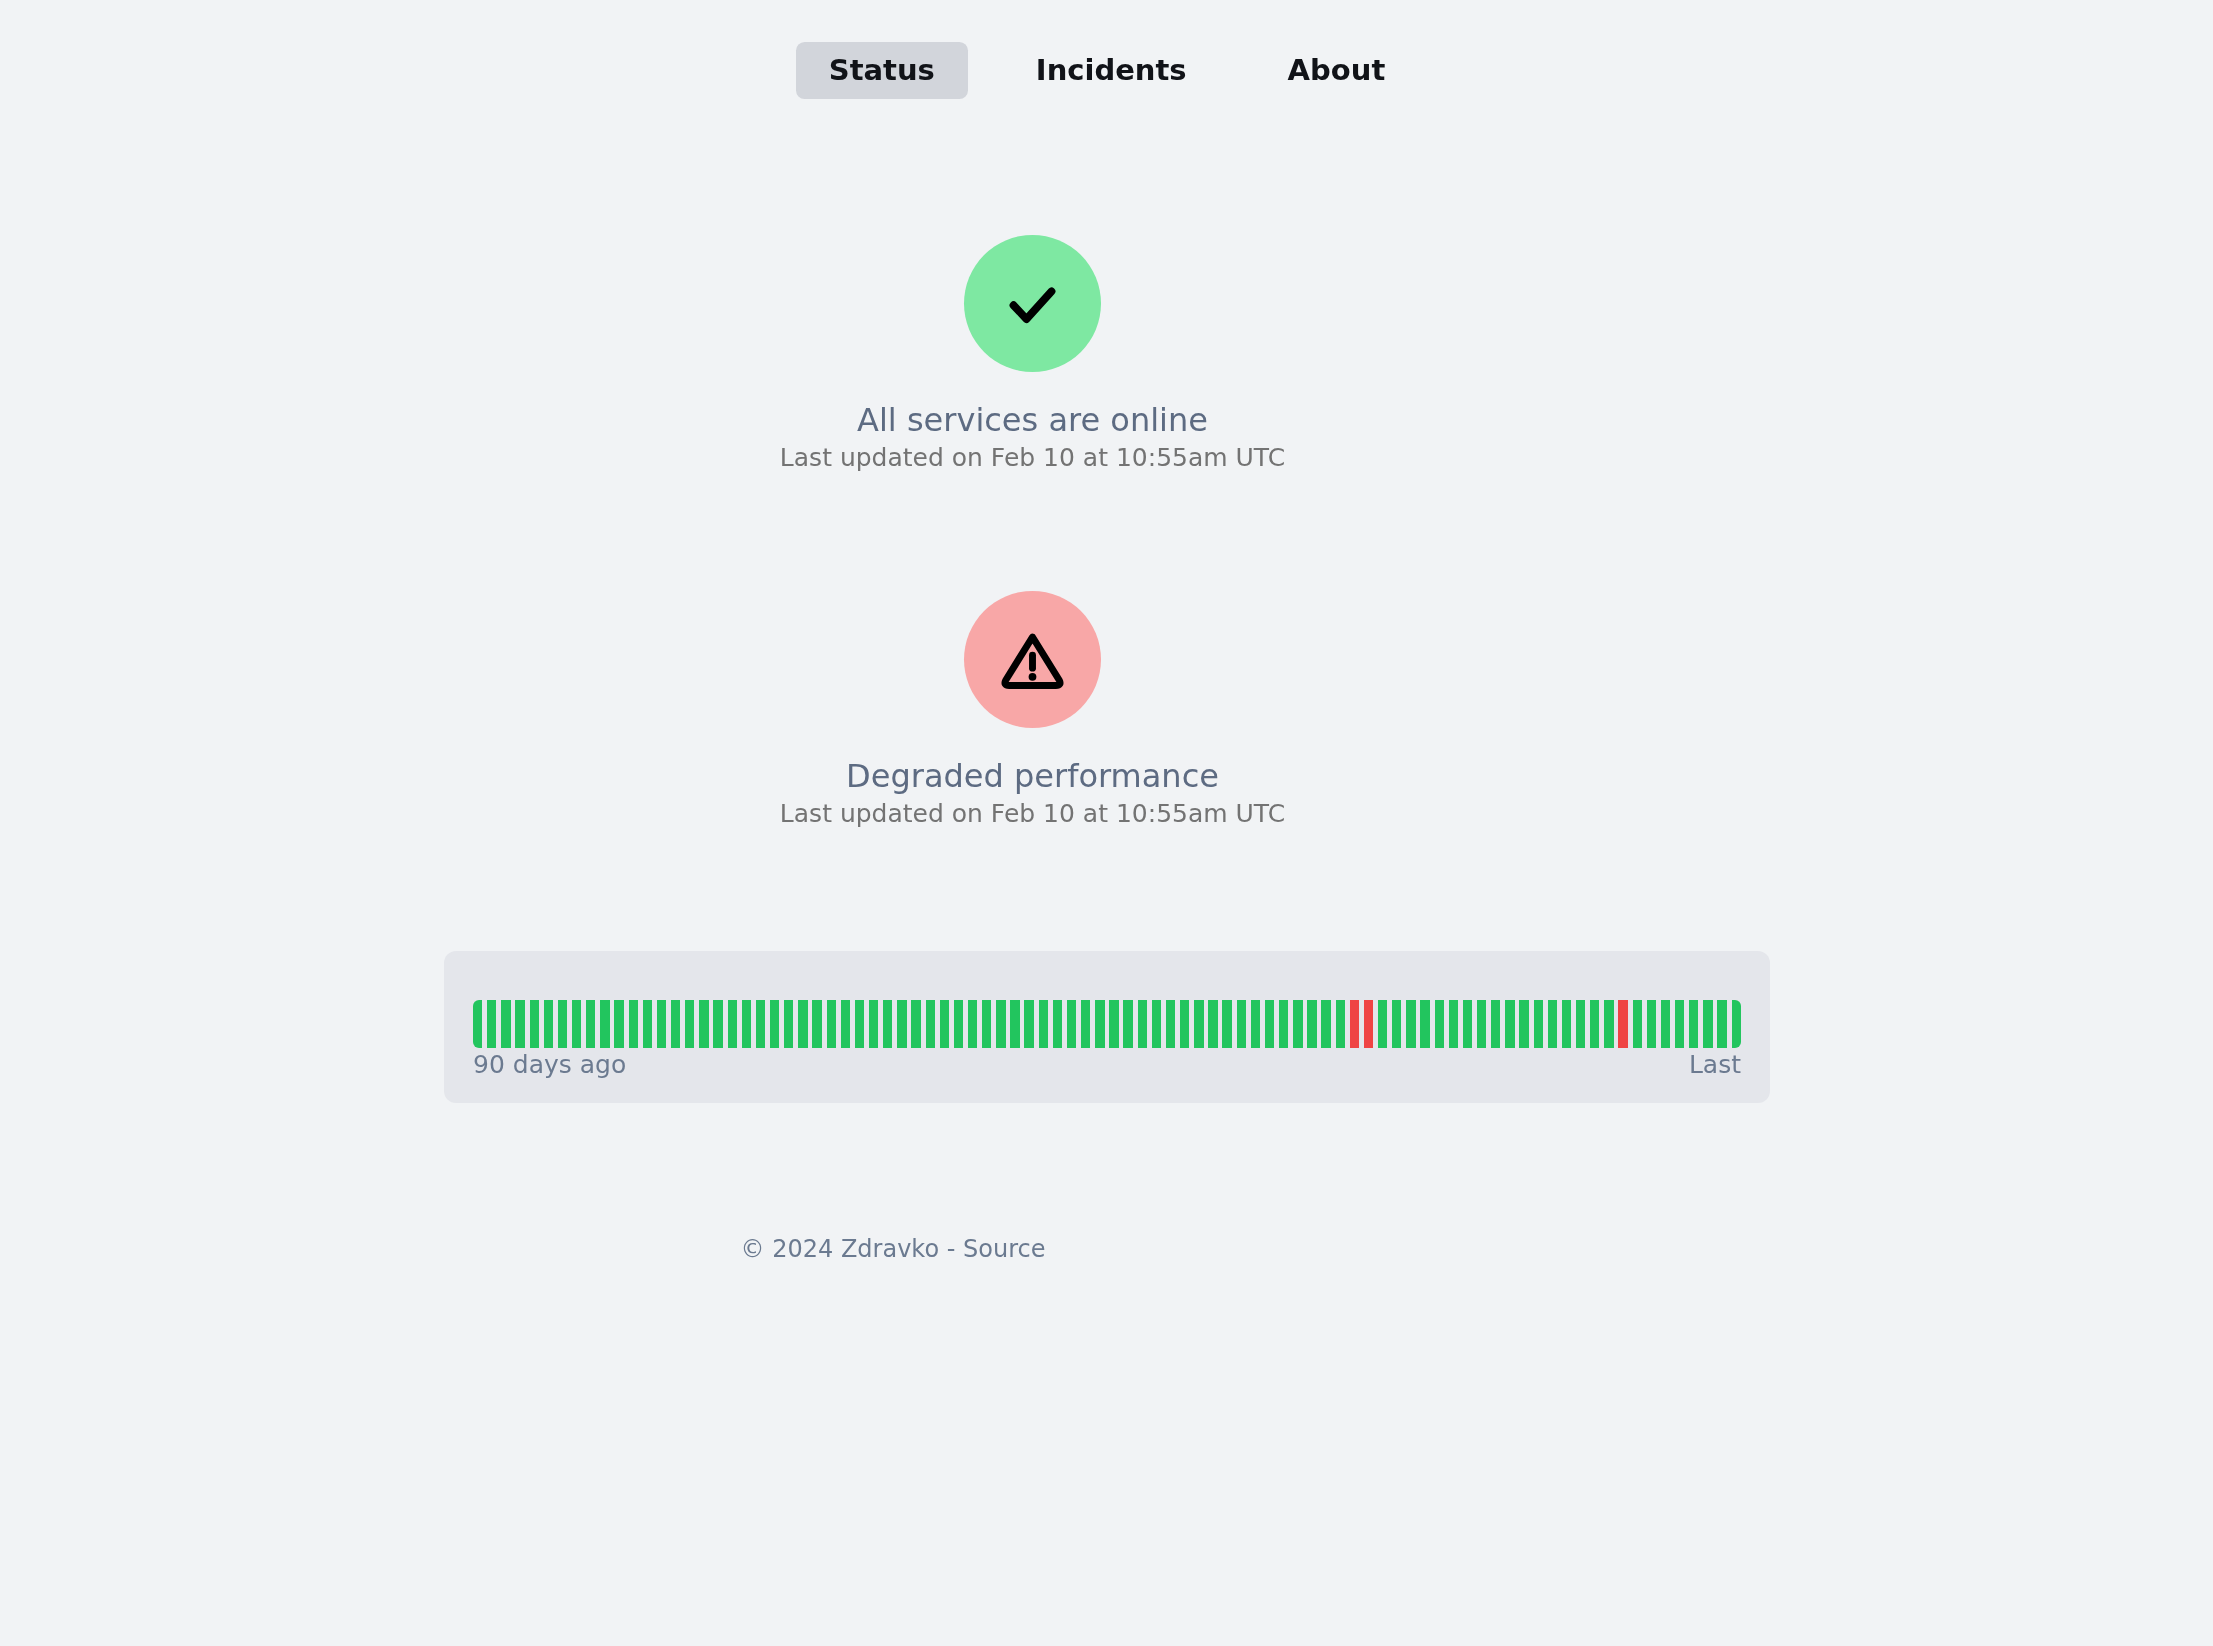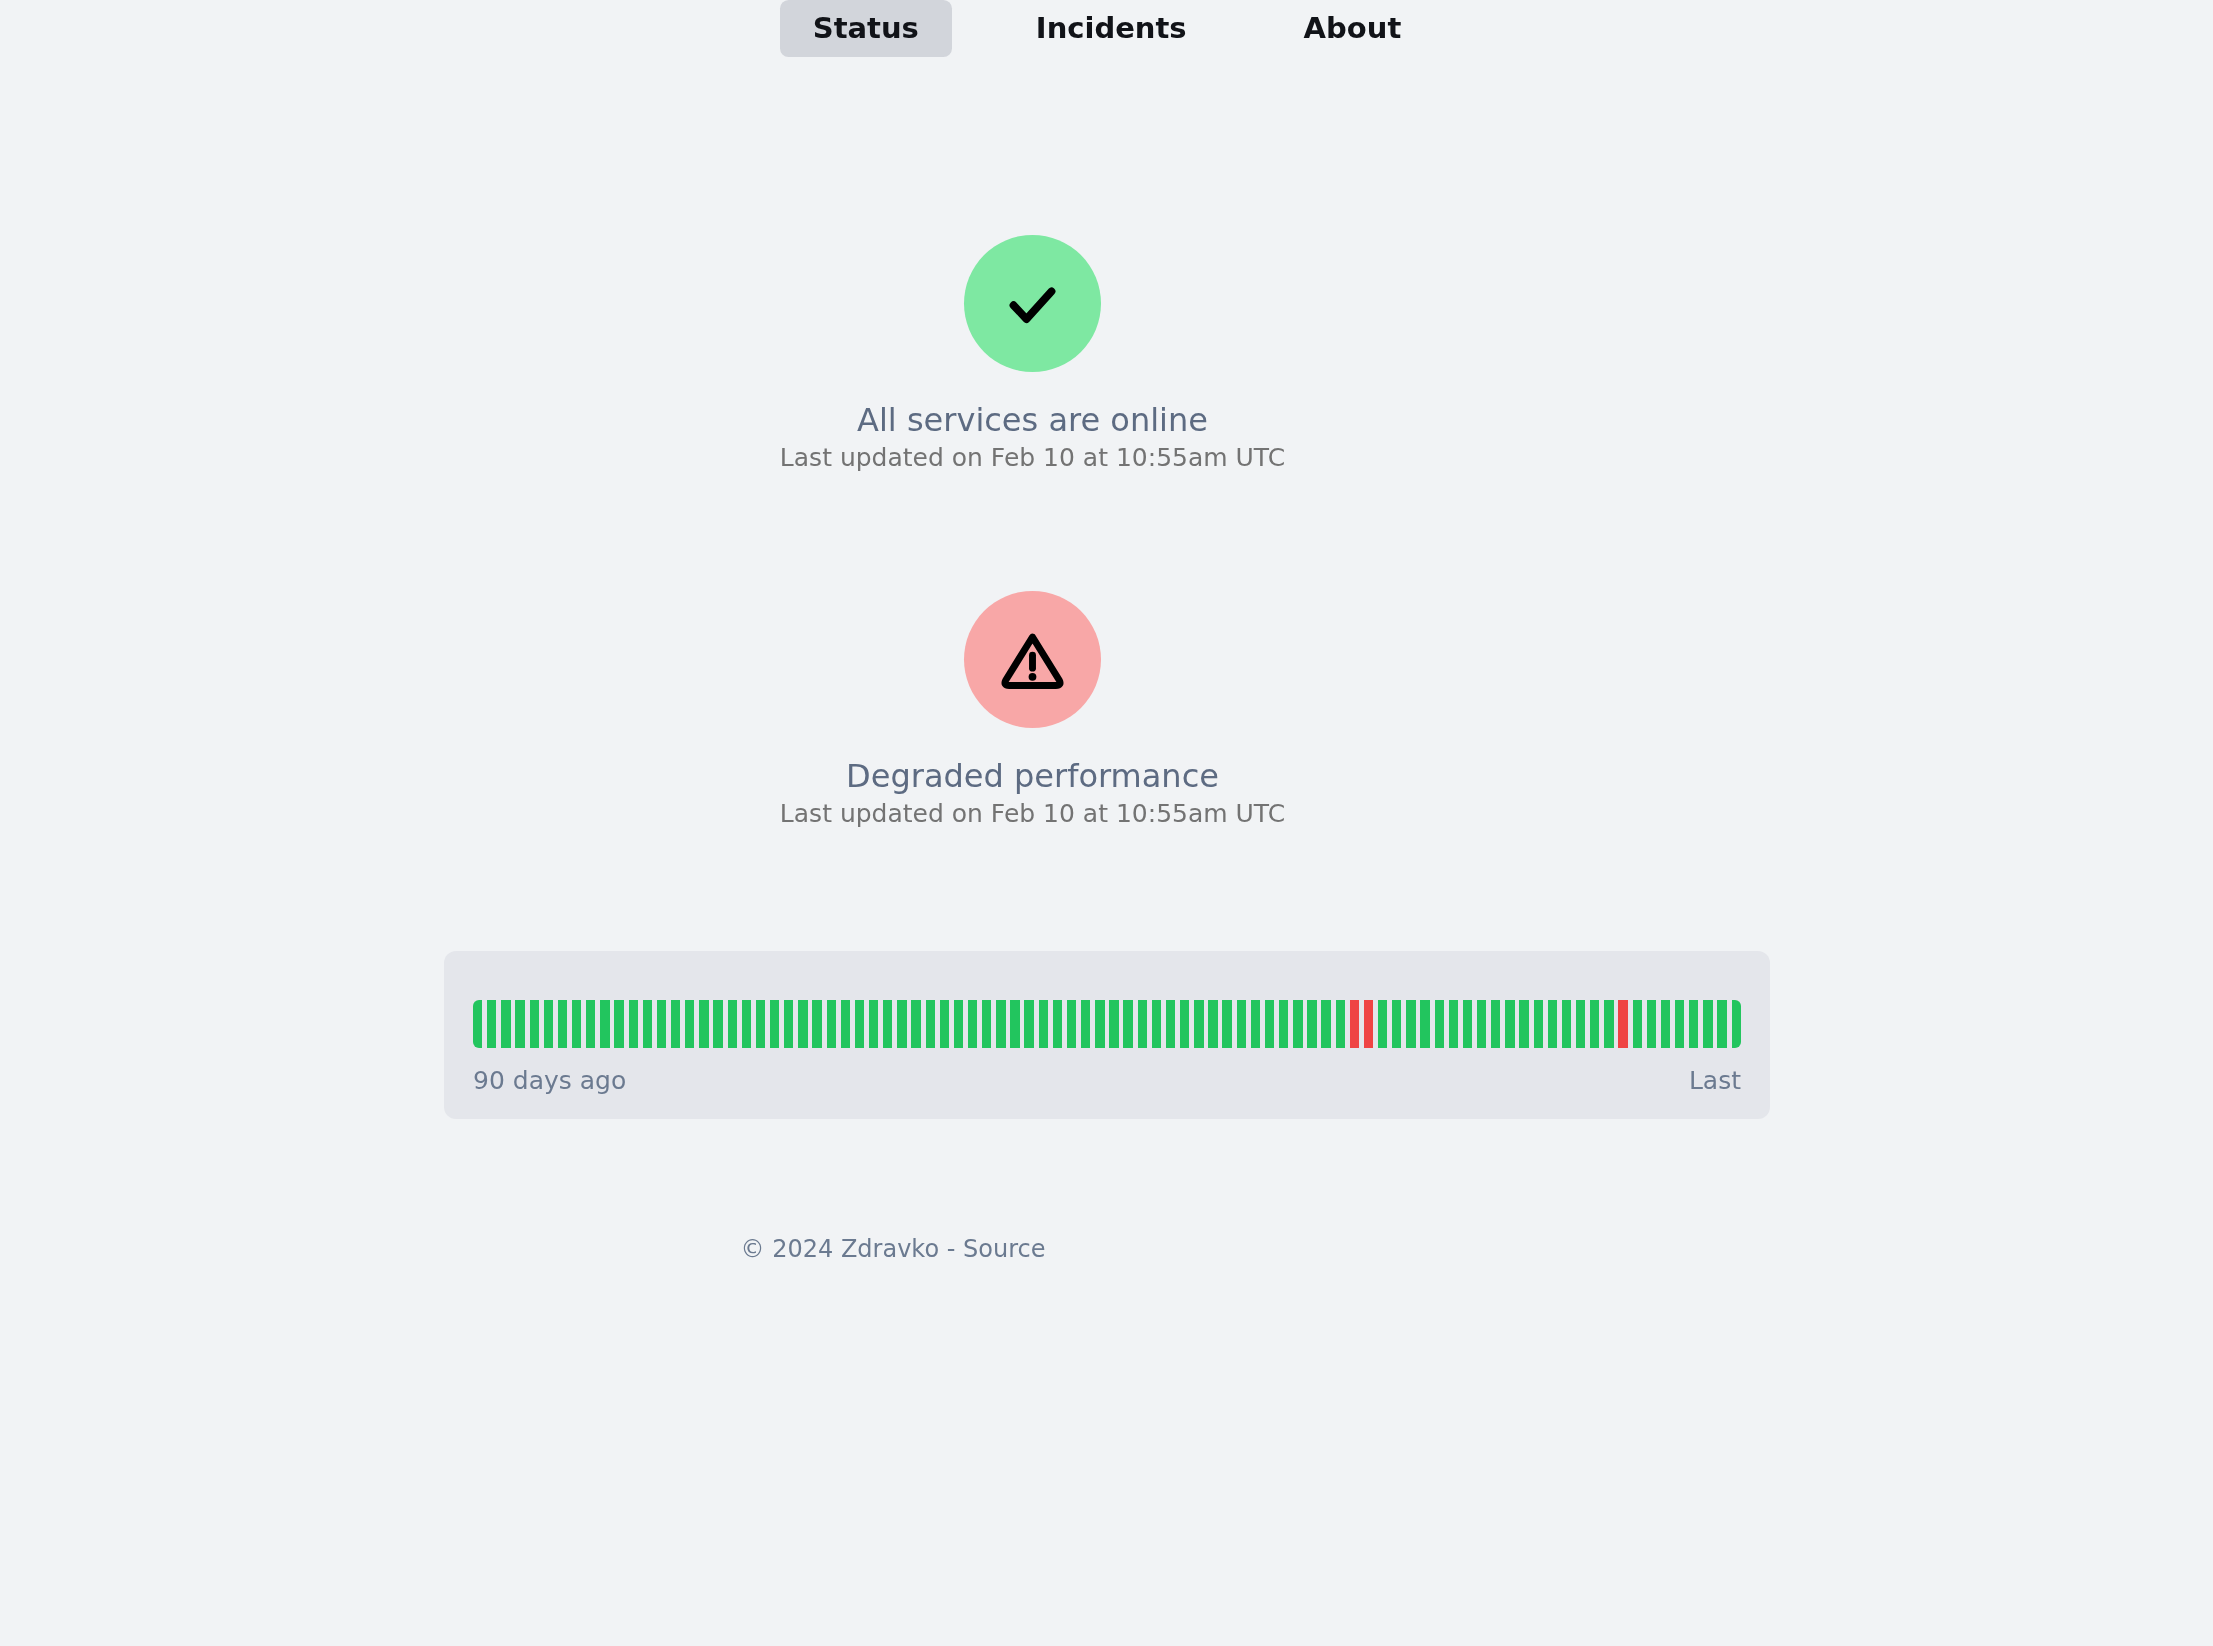--- a/index.html
+++ b/index.html
@@ -18,21 +18,22 @@
     width: 2214px;
     height: 1646px;
     position: relative;
   }
 
   
   .nav {
     display: flex;
     justify-content: center;
     align-items: center;
-    gap: 51px;
+    gap: 35px;
+    padding-top: 42px;
   }
   .nav-item {
     font-size: 29px;
     font-weight: bold;
     color: #111318;
     padding: 14px 33px;
     border-radius: 8.6px;
     line-height: 1;
     white-space: nowrap;
     cursor: pointer;
@@ -115,21 +116,21 @@
     min-width: 0;
   }
   .bar.down { background: #ef4444; }
   .bar:first-child { border-radius: 6px 0 0 6px; }
   .bar:last-child { border-radius: 0 6px 6px 0; }
 
   .card-foot {
     display: flex;
     justify-content: space-between;
     align-items: baseline;
-    margin-top: 18px;
+    margin-top: 2px;
   }
   .card-foot span {
     font-size: 25px;
     color: #6b7a90;
   }
 
   
   .footer {
     position: absolute;
     top: 1235px;

